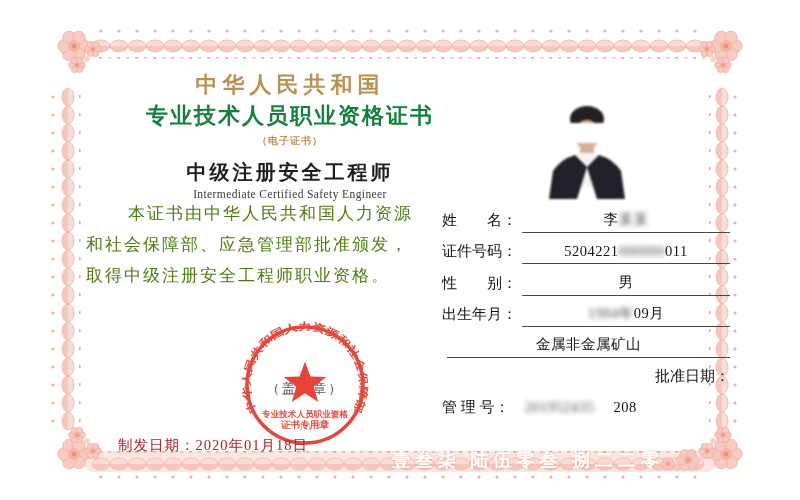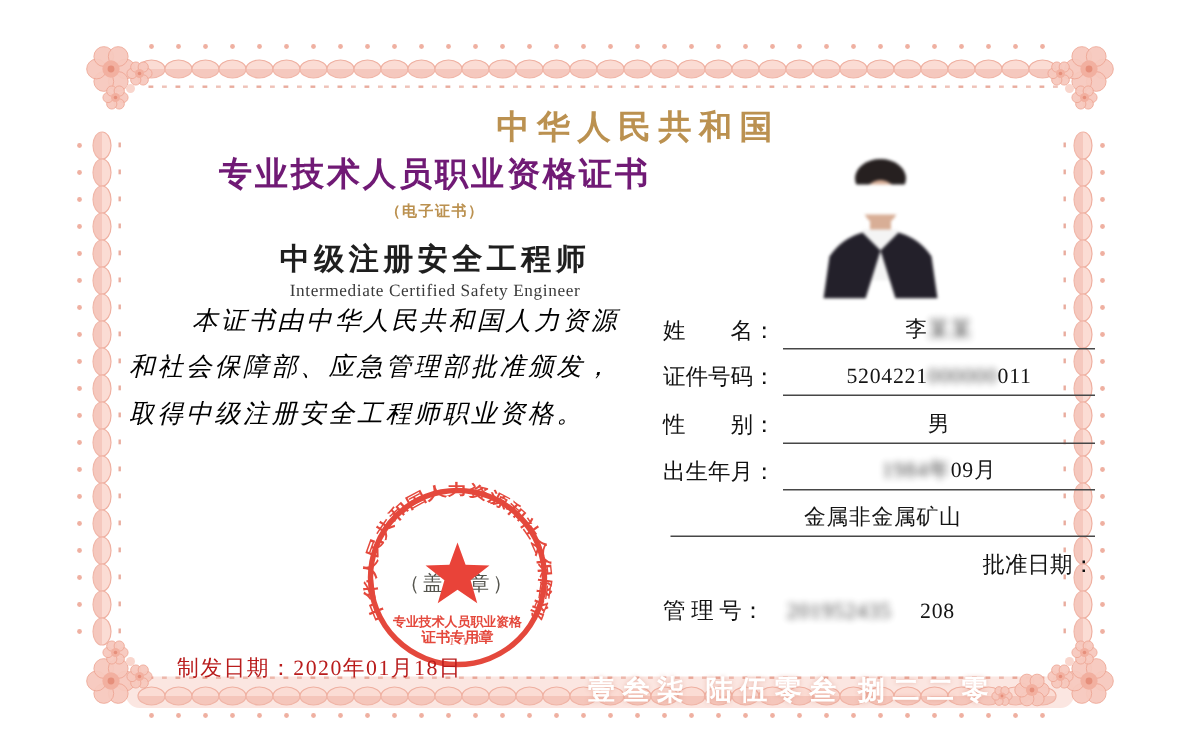--- a/index.html
+++ b/index.html
@@ -2,27 +2,27 @@
 <html><head>
 <meta charset="utf-8">
 <style>
   html,body{margin:0;padding:0;background:#888;}
   .page{position:relative;width:800px;height:500px;background:#ffffff;overflow:hidden;
         font-family:"Liberation Serif","DejaVu Serif",serif;margin:0 auto;}
   .frame-svg{position:absolute;left:0;top:0;z-index:0;}
   .content{position:absolute;left:0;top:0;width:800px;height:500px;z-index:1;}
 
   .titles{position:absolute;left:60px;top:70px;width:460px;text-align:center;}
-  .t-country{font-size:22px;font-weight:bold;color:#bb9150;letter-spacing:5px;text-align:right;}
-  .t-main{font-size:22px;font-weight:bold;color:#701a75;letter-spacing:2px;margin-top:1px;}
+  .t-country{font-size:22px;font-weight:bold;color:#bb9150;letter-spacing:5px;}
+  .t-main{font-size:22px;font-weight:bold;color:#15803d;letter-spacing:2px;margin-top:1px;}
   .t-sub{font-size:10px;font-weight:bold;color:#bb9150;margin-top:3px;letter-spacing:1px;}
   .t-name{font-size:20px;font-weight:bold;color:#1e1e1e;letter-spacing:3px;margin-top:11px;}
   .t-name-en{font-size:11.5px;color:#3a3a3a;margin-top:2px;letter-spacing:0.4px;}
 
-  .body-text{position:absolute;left:86px;top:198px;width:340px;color:#000000;font-style:italic;}
+  .body-text{position:absolute;left:86px;top:198px;width:340px;color:#4d7c0f;}
   .body-line{font-size:17px;line-height:31px;letter-spacing:2px;white-space:nowrap;}
   .body-line:first-child{text-indent:42px;}
 
   .photo{position:absolute;left:533px;top:97px;width:108px;height:102px;filter:blur(1.1px);}
 
   .fields{position:absolute;left:442px;top:202px;width:288px;}
   .frow{display:flex;align-items:flex-end;height:31.2px;justify-content:flex-end;}
   .flabel{font-size:15px;color:#111;white-space:nowrap;padding-bottom:3px;}
   .fvalue{flex:1;text-align:center;font-size:14.5px;color:#141414;border-bottom:1.4px solid #474747;
           padding-bottom:3px;margin-left:5px;white-space:nowrap;letter-spacing:0.5px;}

